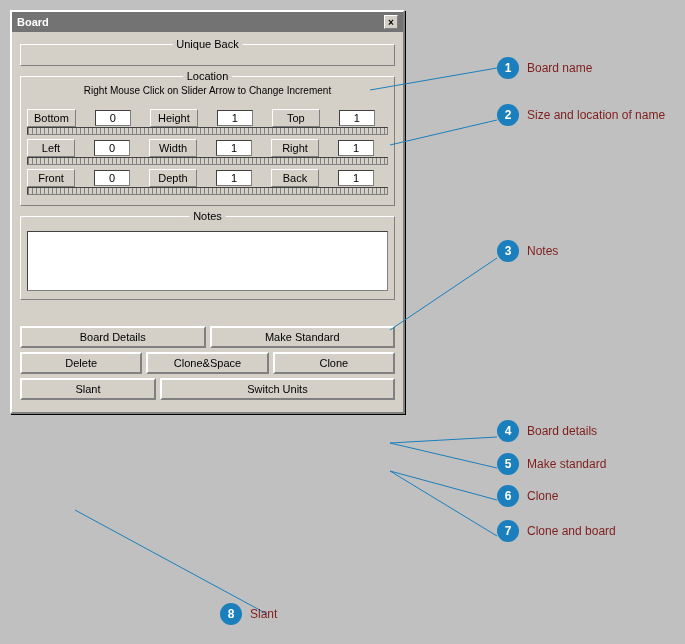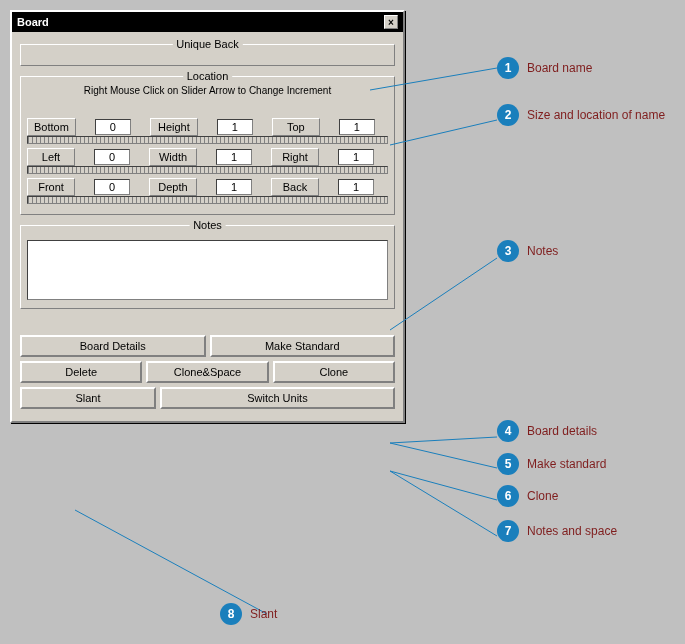--- a/index.html
+++ b/index.html
@@ -18,21 +18,21 @@
       left: 10px;
       top: 10px;
       width: 395px;
       background: #d4d0c8;
       border: 2px solid #808080;
       border-top-color: #ffffff;
       border-left-color: #ffffff;
       box-shadow: 1px 1px 0 #000;
     }
     .title-bar {
-      background: #000000;
+      background: #737373;
       color: #ffffff;
       padding: 3px 5px;
       display: flex;
       justify-content: space-between;
       align-items: center;
       font-size: 11px;
       font-weight: bold;
     }
     .title-bar-close {
       background: #d4d0c8;
@@ -84,21 +84,21 @@
       font-size: 11px;
       outline: none;
     }
     .location-section {
       margin-top: 10px;
       padding-top: 8px;
     }
     .location-hint {
       text-align: center;
       font-size: 10px;
-      margin-bottom: 22px;
+      margin-bottom: 13px;
     }
     .loc-btn {
       background: #d4d0c8;
       border: 1px solid #808080;
       border-top-color: #ffffff;
       border-left-color: #ffffff;
       padding: 2px 6px;
       font-size: 11px;
       min-width: 48px;
       text-align: center;
@@ -315,21 +315,21 @@
     <span class="callout-text">Make standard</span>
   </div>
 
   <div class="callout" style="position:absolute; left:497px; top:485px;">
     <div class="callout-circle">6</div>
     <span class="callout-text">Clone</span>
   </div>
 
   <div class="callout" style="position:absolute; left:497px; top:520px;">
     <div class="callout-circle">7</div>
-    <span class="callout-text">Notes and space</span>
+    <span class="callout-text">Clone and board</span>
   </div>
 
   <div class="callout" style="position:absolute; left:220px; top:603px;">
     <div class="callout-circle">8</div>
     <span class="callout-text">Slant</span>
   </div>
 
 </div>
 
 </body></html>

